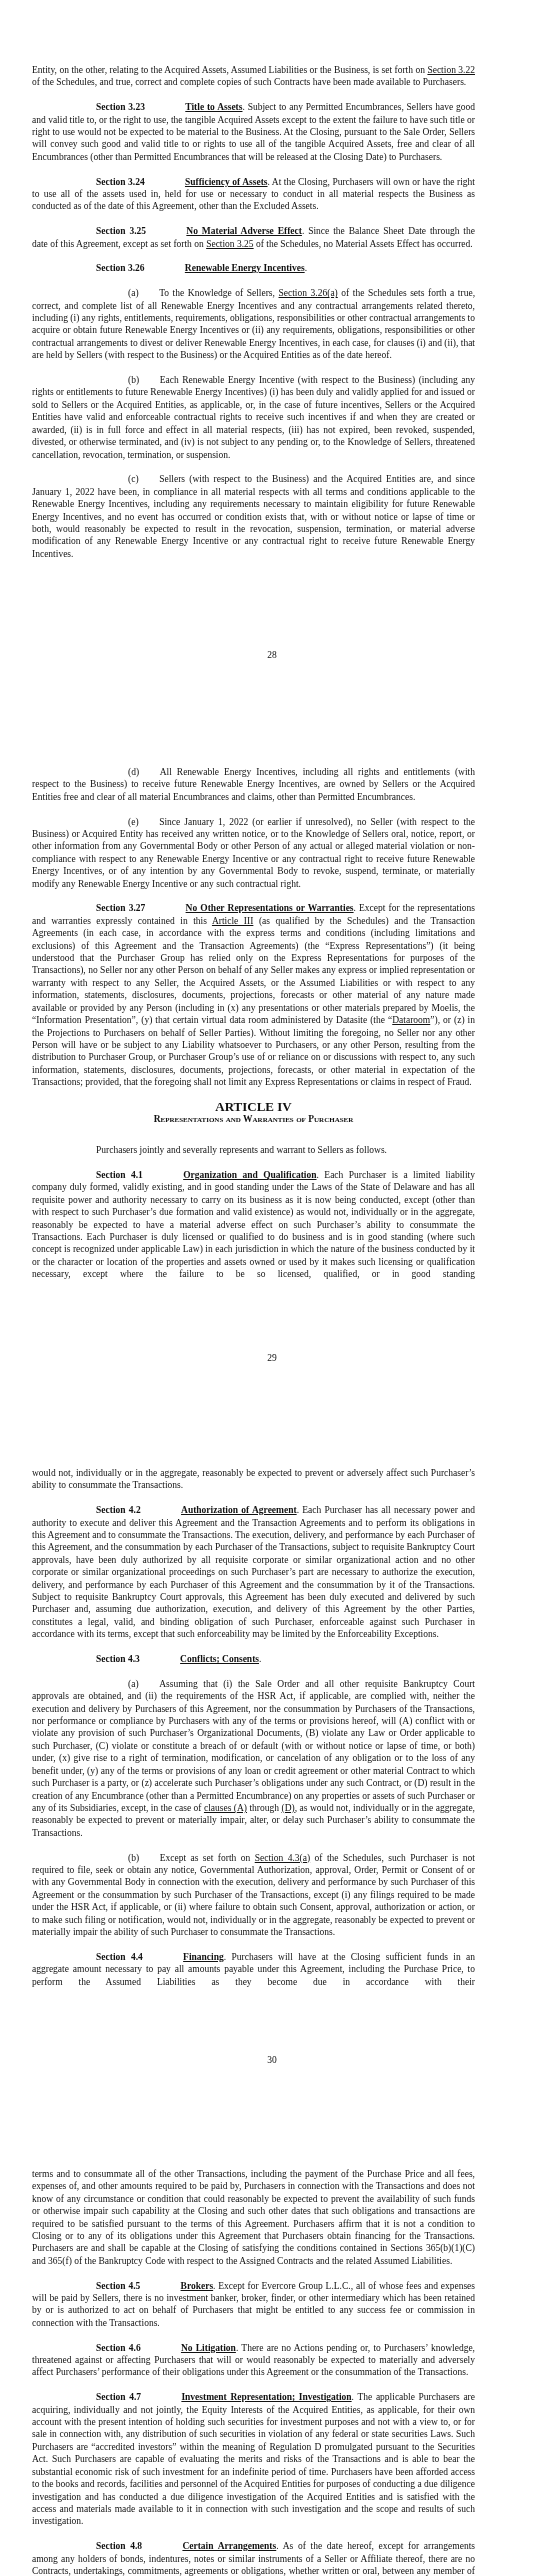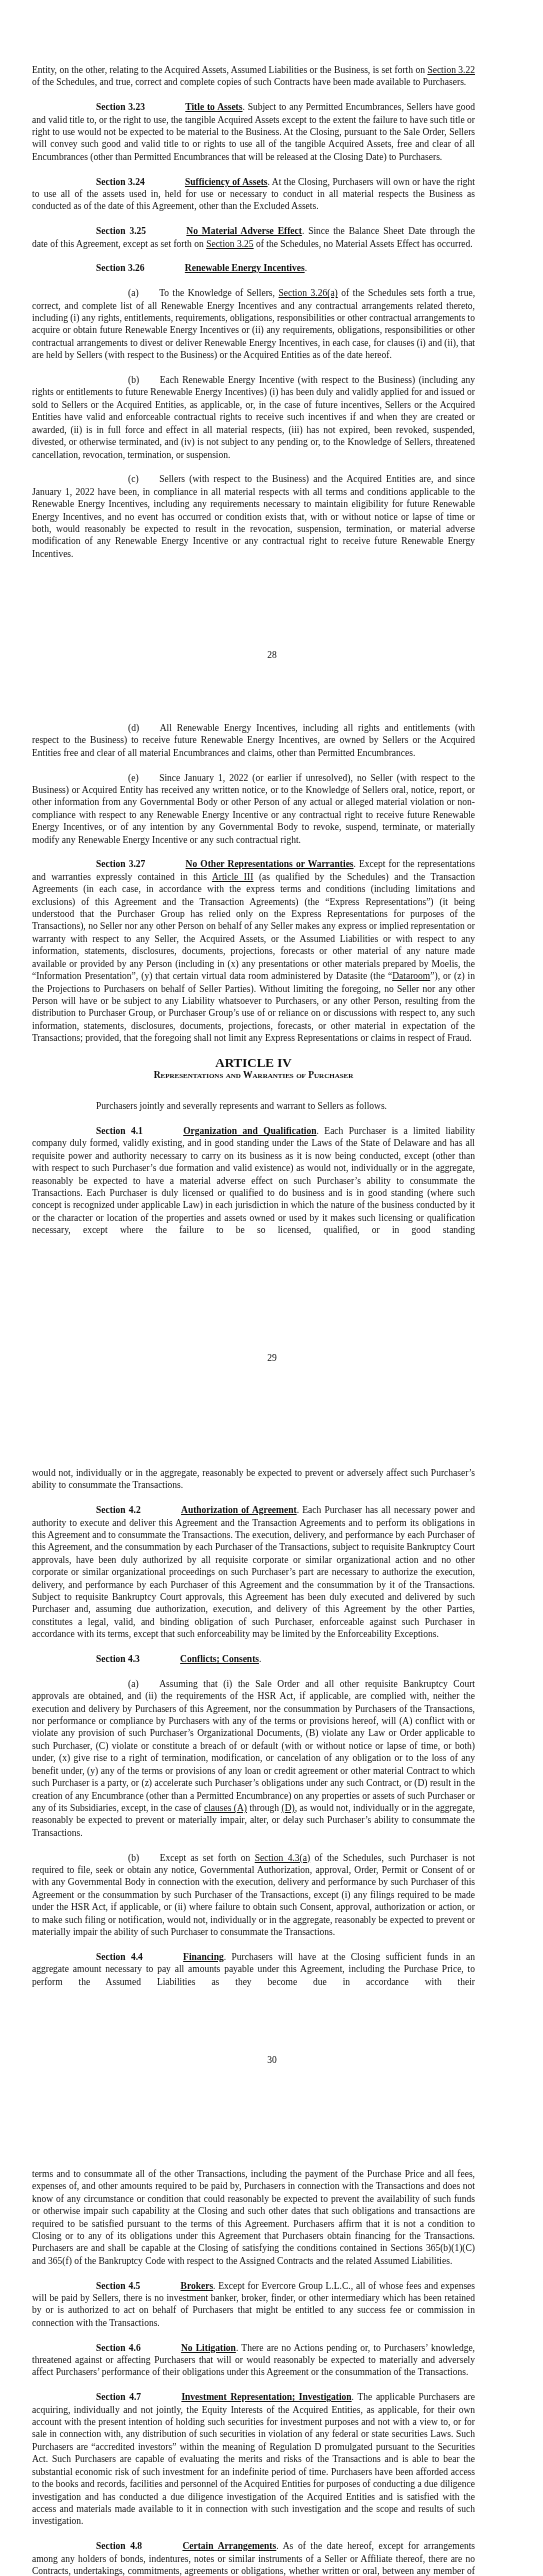--- a/index.html
+++ b/index.html
@@ -64,21 +64,21 @@
     <p class="para first-indent"><span class="sec-label">Section 3.23</span><span class="sec-gap"></span><span class="sec-title">Title to Assets</span><span>. Subject to any Permitted Encumbrances, Sellers have good and valid title to, or the right to use, the tangible Acquired Assets except to the extent the failure to have such title or right to use would not be expected to be material to the Business. At the Closing, pursuant to the Sale Order, Sellers will convey such good and valid title to or rights to use all of the tangible Acquired Assets, free and clear of all Encumbrances (other than Permitted Encumbrances that will be released at the Closing Date) to Purchasers.</span></p>
     <p class="para first-indent"><span class="sec-label">Section 3.24</span><span class="sec-gap"></span><span class="sec-title">Sufficiency of Assets</span><span>. At the Closing, Purchasers will own or have the right to use all of the assets used in, held for use or necessary to conduct in all material respects the Business as conducted as of the date of this Agreement, other than the Excluded Assets.</span></p>
     <p class="para first-indent"><span class="sec-label">Section 3.25</span><span class="sec-gap"></span><span class="sec-title">No Material Adverse Effect</span><span>. Since the Balance Sheet Date through the date of this Agreement, except as set forth on </span><span class="u">Section 3.25</span><span> of the Schedules, no Material Assets Effect has occurred.</span></p>
     <p class="para first-indent"><span class="sec-label">Section 3.26</span><span class="sec-gap"></span><span class="sec-title">Renewable Energy Incentives</span><span>.</span></p>
     <p class="para sub-indent"><span>(a)</span><span class="sub-gap"></span><span>To the Knowledge of Sellers, </span><span class="u">Section 3.26(a)</span><span> of the Schedules sets forth a true, correct, and complete list of all Renewable Energy Incentives and any contractual arrangements related thereto, including (i) any rights, entitlements, requirements, obligations, responsibilities or other contractual arrangements to acquire or obtain future Renewable Energy Incentives or (ii) any requirements, obligations, responsibilities or other contractual arrangements to divest or deliver Renewable Energy Incentives, in each case, for clauses (i) and (ii), that are held by Sellers (with respect to the Business) or the Acquired Entities as of the date hereof.</span></p>
     <p class="para sub-indent"><span>(b)</span><span class="sub-gap"></span><span>Each Renewable Energy Incentive (with respect to the Business) (including any rights or entitlements to future Renewable Energy Incentives) (i) has been duly and validly applied for and issued or sold to Sellers or the Acquired Entities, as applicable, or, in the case of future incentives, Sellers or the Acquired Entities have valid and enforceable contractual rights to receive such incentives if and when they are created or awarded, (ii) is in full force and effect in all material respects, (iii) has not expired, been revoked, suspended, divested, or otherwise terminated, and (iv) is not subject to any pending or, to the Knowledge of Sellers, threatened cancellation, revocation, termination, or suspension.</span></p>
     <p class="para sub-indent"><span>(c)</span><span class="sub-gap"></span><span>Sellers (with respect to the Business) and the Acquired Entities are, and since January 1, 2022 have been, in compliance in all material respects with all terms and conditions applicable to the Renewable Energy Incentives, including any requirements necessary to maintain eligibility for future Renewable Energy Incentives, and no event has occurred or condition exists that, with or without notice or lapse of time or both, would reasonably be expected to result in the revocation, suspension, termination, or material adverse modification of any Renewable Energy Incentive or any contractual right to receive future Renewable Energy Incentives.</span></p>
   </div>
 <div class="page-number" style="top:649px;">28</div>
 
-<div class="page" style="top:722px;">
+<div class="page" style="top:766px;">
     <p class="para sub-indent"><span>(d)</span><span class="sub-gap"></span><span>All Renewable Energy Incentives, including all rights and entitlements (with respect to the Business) to receive future Renewable Energy Incentives, are owned by Sellers or the Acquired Entities free and clear of all material Encumbrances and claims, other than Permitted Encumbrances.</span></p>
     <p class="para sub-indent"><span>(e)</span><span class="sub-gap"></span><span>Since January 1, 2022 (or earlier if unresolved), no Seller (with respect to the Business) or Acquired Entity has received any written notice, or to the Knowledge of Sellers oral, notice, report, or other information from any Governmental Body or other Person of any actual or alleged material violation or non-compliance with respect to any Renewable Energy Incentive or any contractual right to receive future Renewable Energy Incentives, or of any intention by any Governmental Body to revoke, suspend, terminate, or materially modify any Renewable Energy Incentive or any such contractual right.</span></p>
     <p class="para first-indent"><span class="sec-label">Section 3.27</span><span class="sec-gap"></span><span class="sec-title">No Other Representations or Warranties</span><span>. Except for the representations and warranties expressly contained in this </span><span class="u">Article III</span><span> (as qualified by the Schedules) and the Transaction Agreements (in each case, in accordance with the express terms and conditions (including limitations and exclusions) of this Agreement and the Transaction Agreements) (the “Express Representations”) (it being understood that the Purchaser Group has relied only on the Express Representations for purposes of the Transactions), no Seller nor any other Person on behalf of any Seller makes any express or implied representation or warranty with respect to any Seller, the Acquired Assets, or the Assumed Liabilities or with respect to any information, statements, disclosures, documents, projections, forecasts or other material of any nature made available or provided by any Person (including in (x) any presentations or other materials prepared by Moelis, the “Information Presentation”, (y) that certain virtual data room administered by Datasite (the “</span><span class="u">Dataroom</span><span>”), or (z) in the Projections to Purchasers on behalf of Seller Parties). Without limiting the foregoing, no Seller nor any other Person will have or be subject to any Liability whatsoever to Purchasers, or any other Person, resulting from the distribution to Purchaser Group, or Purchaser Group’s use of or reliance on or discussions with respect to, any such information, statements, disclosures, documents, projections, forecasts, or other material in expectation of the Transactions; provided, that the foregoing shall not limit any Express Representations or claims in respect of Fraud.</span></p>
     <div class="article">ARTICLE IV</div>
     <div class="article-sub">Representations and Warranties of Purchaser</div>
     <p class="para first-indent"><span>Purchasers jointly and severally represents and warrant to Sellers as follows.</span></p>
     <p class="para first-indent last-line-left" style="text-align-last: justify;"><span class="sec-label">Section 4.1</span><span class="sec-gap"></span><span class="sec-title">Organization and Qualification</span><span>. Each Purchaser is a limited liability company duly formed, validly existing, and in good standing under the Laws of the State of Delaware and has all requisite power and authority necessary to carry on its business as it is now being conducted, except (other than with respect to such Purchaser’s due formation and valid existence) as would not, individually or in the aggregate, reasonably be expected to have a material adverse effect on such Purchaser’s ability to consummate the Transactions. Each Purchaser is duly licensed or qualified to do business and is in good standing (where such concept is recognized under applicable Law) in each jurisdiction in which the nature of the business conducted by it or the character or location of the properties and assets owned or used by it makes such licensing or qualification necessary, except where the failure to be so licensed, qualified, or in good standing</span></p>
   </div>
 <div class="page-number" style="top:1352px;">29</div>
 

